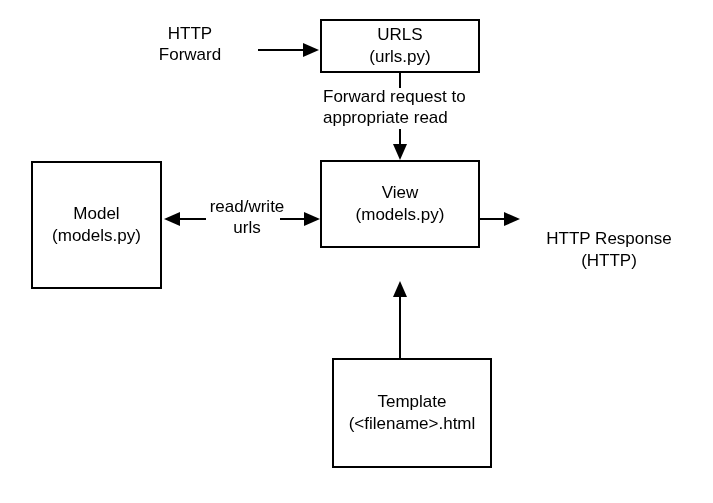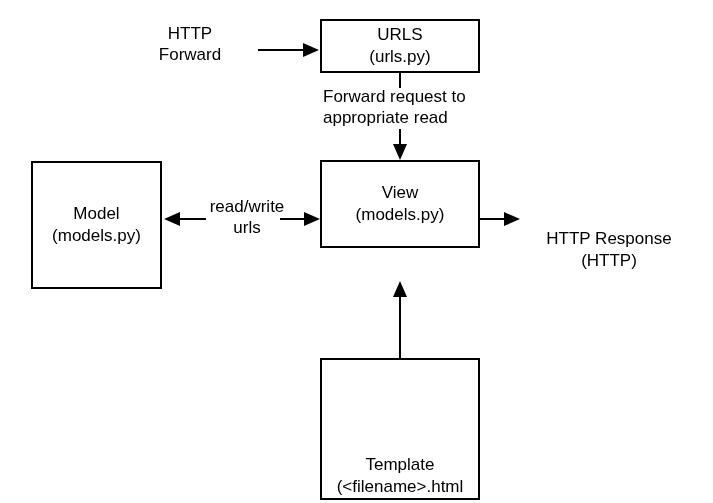--- a/index.html
+++ b/index.html
@@ -34,21 +34,21 @@
   .label {
     position: absolute;
   }
   .label.center { text-align: center; }
   .label.left   { text-align: left; }
 
   
   .box-urls     { left: 320px; top: 19px;  width: 160px; height: 54px;  }
   .box-model    { left: 31px;  top: 161px; width: 131px; height: 128px; }
   .box-view     { left: 320px; top: 160px; width: 160px; height: 88px; }
-  .box-template { left: 320px; top: 358px; width: 160px; height: 142px; align-items: flex-end; }
+  .box-template { left: 332px; top: 358px; width: 160px; height: 110px; }
 
   
   .label-http-request  { left: 130px; top: 23px;  width: 120px; line-height: 21px; }
   .label-forward       { left: 323px; top: 86px;  line-height: 21px; }
   .label-read-write    { left: 187px; top: 196px; width: 120px; line-height: 21px; }
   .label-http-response { left: 528px; top: 195px; width: 162px; margin-top: 33px; }
 
   
   .hline {
     position: absolute;

